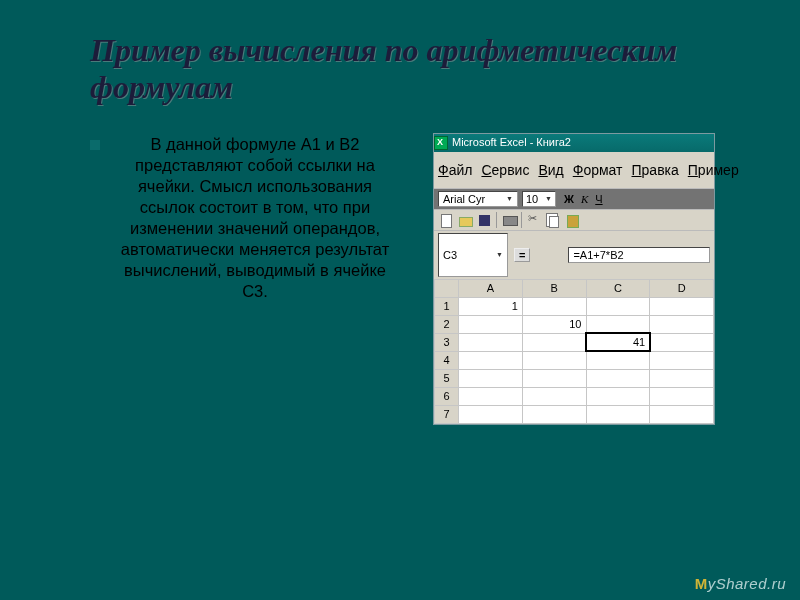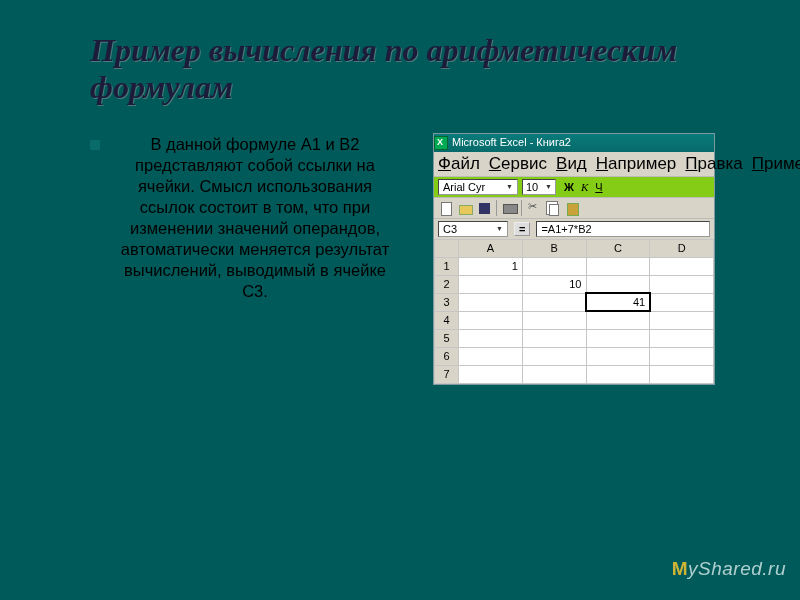--- a/index.html
+++ b/index.html
@@ -36,26 +36,26 @@
   .xl { width: 280px; font-size: 11px; color: #000; box-shadow: 0 0 0 1px #7d9aa0; }
   .xl-title {
     background: linear-gradient(#0a7a7a,#076a6a);
     color: #fff; display: flex; 
     padding: 2px 0; gap: 4px; height: 18px;
   }
   .xl-ico { width: 14px; height: 14px; background: #0a5; display: inline-block; border: 1px solid #063; position: relative; }
   .xl-ico::after { content: "X"; color: #fff; font-weight: bold; font-size: 9px; position: absolute; left: 2px; top: 0; }
   .xl-menu {
     background: #d8d4c8; display: flex; gap: 9px;
-    padding: 2px 4px; font-size: 17px;
+    padding: 10px 4px; font-size: 14px;
   }
   .xl-menu span { }
   .xl-menu span::first-letter { text-decoration: underline; }
   .xl-tool {
-    background: #84cc16; display: flex; align-items: center;
+    background: #737373; display: flex; align-items: center;
     padding: 2px 4px; gap: 4px; border-top: 1px solid #bbb;
   }
   .font-box { background: #fff; border: 1px inset #999; padding: 1px 4px; width: 80px; display: flex; justify-content: space-between; align-items: center; }
   .size-box { background: #fff; border: 1px inset #999; padding: 1px 3px; width: 34px; display: flex; justify-content: space-between; align-items: center; }
   .dd { font-size: 7px; color: #333; }
   .fmt { display: flex; gap: 7px; font-size: 11px; margin-left: 4px; }
   .bld { font-weight: bold; }
   .ita { font-style: italic; font-family: "Times New Roman", serif; }
   .und { text-decoration: underline; }
   .xl-tool2 {
@@ -68,39 +68,39 @@
   .ic-save::after{content:"";position:absolute;left:2px;top:2px;width:11px;height:11px;background:#336;}
   .ic-print::after{content:"";position:absolute;left:1px;top:3px;width:13px;height:8px;background:#888;border:1px solid #555;}
   .ic-cut::after{content:"✂";position:absolute;left:1px;top:-1px;font-size:11px;color:#555;}
   .ic-copy::after{content:"";position:absolute;left:3px;top:3px;width:8px;height:10px;background:#fff;border:1px solid #777;box-shadow:-2px -2px 0 #fff,-2px -2px 0 1px #777;}
   .ic-paste::after{content:"";position:absolute;left:2px;top:2px;width:10px;height:11px;background:#c9a23a;border:1px solid #7a5;}
   .sep { width:1px; height:16px; background:#999; margin:0 1px; }
   .xl-fbar {
     background: #d8d4c8; display: flex; align-items: center;
     padding: 2px 4px; gap: 6px; border-top: 1px solid #bbb;
   }
-  .name-box { background: #fff; border: 1px inset #999; padding: 1px 4px; width: 70px; display: flex; justify-content: space-between; align-items: center; }
+  .name-box { background: #fff; border: 1px inset #999; padding: 15px 4px; width: 70px; display: flex; justify-content: space-between; align-items: center; }
   .eq { font-weight: bold; background:#ddd; border:1px outset #eee; padding:0 4px; }
-  .formula-box { background: #fff; border: 1px inset #999; padding: 1px 4px; flex: 1; }
+  .formula-box { background: #fff; border: 1px inset #999; padding: 1px 4px; flex: 1; margin-left: 32px; }
   .grid { background: #fff; }
   table.sheet { border-collapse: collapse; width: 100%; table-layout: fixed; }
   table.sheet th, table.sheet td {
     border: 1px solid #c6c6c6; height: 18px;
     font-size: 11px; padding: 0 4px;
   }
   table.sheet th { background: #d8d4c8; font-weight: normal; text-align: center; }
   th.rowh { width: 24px; }
   th.sel { background: #b8b4a8; font-weight: bold; }
   td { text-align: right; }
   td.sel { outline: 2px solid #000; outline-offset: -1px; }
   .corner { background: #d8d4c8; }
 
   .watermark {
-    position: absolute; right: 14px; bottom: 20px;
-    color: #cde3e3; font-size: 19px; font-style: italic;
+    position: absolute; right: 14px; bottom: 8px;
+    color: #cde3e3; font-size: 15px; font-style: italic;
     font-family: Arial, sans-serif; opacity: 0.85;
     letter-spacing: 0.5px;
   }
   .watermark .M { color:#f4c430; font-weight:bold; font-style:normal; }
 </style>
 </head>
 <body>
 
 <div class="slide">
   <h1 class="title">Пример вычисления по арифметическим формулам</h1>
@@ -116,21 +116,21 @@
     <div class="img-col">
       <div class="xl">
         <div class="xl-title">
           <span class="xl-ico"></span>
           <span>Microsoft Excel - Книга2</span>
         </div>
         <div class="xl-menu">
           <span>Файл</span>
           <span>Сервис</span>
           <span>Вид</span>
-          <span>Например</span>
+          <span>Формат</span>
           <span>Правка</span>
           <span>Пример</span>
         </div>
         <div class="xl-tool">
           <div class="font-box">
             <span>Arial Cyr</span>
             <span class="dd">▼</span>
           </div>
           <div class="size-box">
             <span>10</span>

